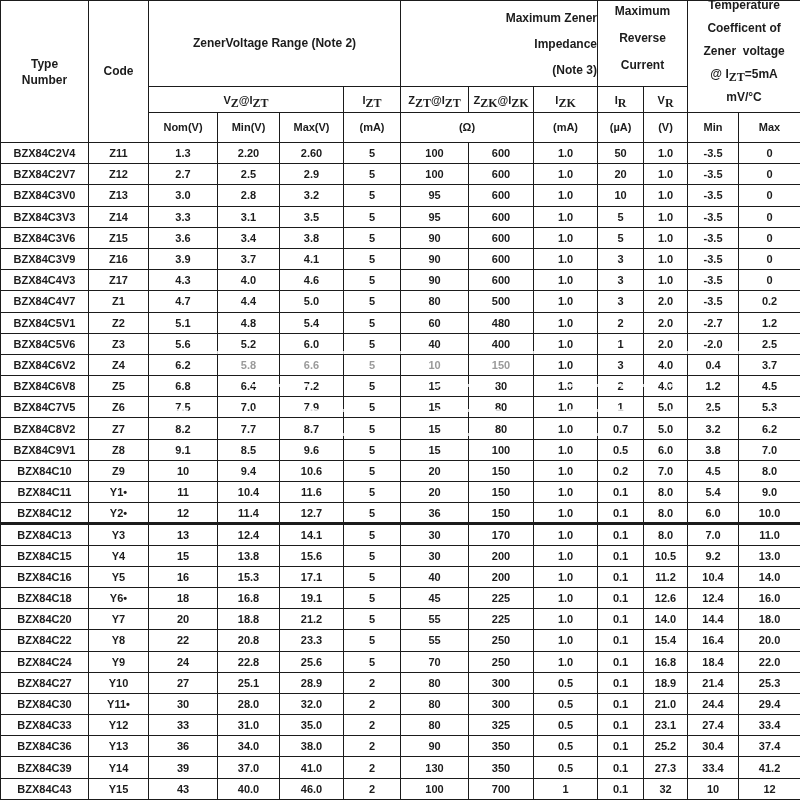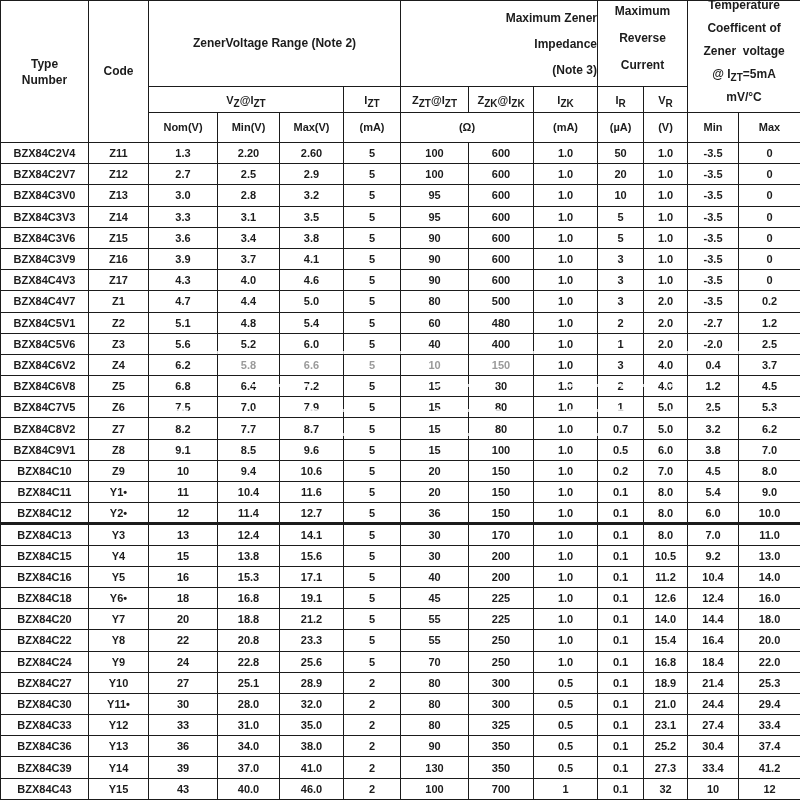--- a/index.html
+++ b/index.html
@@ -15,21 +15,21 @@
   thead tr.r3{height:30px;}
   thead tr.r2 th, thead tr.r3 th{font-size:11px;}
   tbody tr{height:21px;}
   .preline{white-space:pre-line;}
   .lh28{line-height:16px;}
   .lh26{line-height:26px;text-align:right;}
   .clip-up{line-height:27px;margin-top:-10px;}
   .clip-up2{margin-top:-11px;}
   .rich div{white-space:pre;line-height:23px;}
   .r2 .rich div,.sub-h .rich div{line-height:normal;}
-  sub{font-size:10px;line-height:0;}
+  sub{font-size:12px;line-height:0;font-family:Liberation Serif, serif;}
   td.dim{color:#9a9a9a;text-align:center;}
   td.page-break{border-bottom-width:3px;}
   
   .wm{position:absolute;left:0;top:0;width:800px;height:800px;pointer-events:none;z-index:3;}
   .wm-line{position:absolute;height:3px;
      background:repeating-linear-gradient(90deg,rgba(255,255,255,.78) 0 12px,rgba(255,255,255,0) 12px 26px);}
   .wm-l1{left:160px;top:351px;width:620px;}
   .wm-l2{left:200px;top:384px;width:560px;}
   .wm-l3{left:150px;top:409px;width:640px;}
   .wm-l4{left:150px;top:433px;width:550px;}

